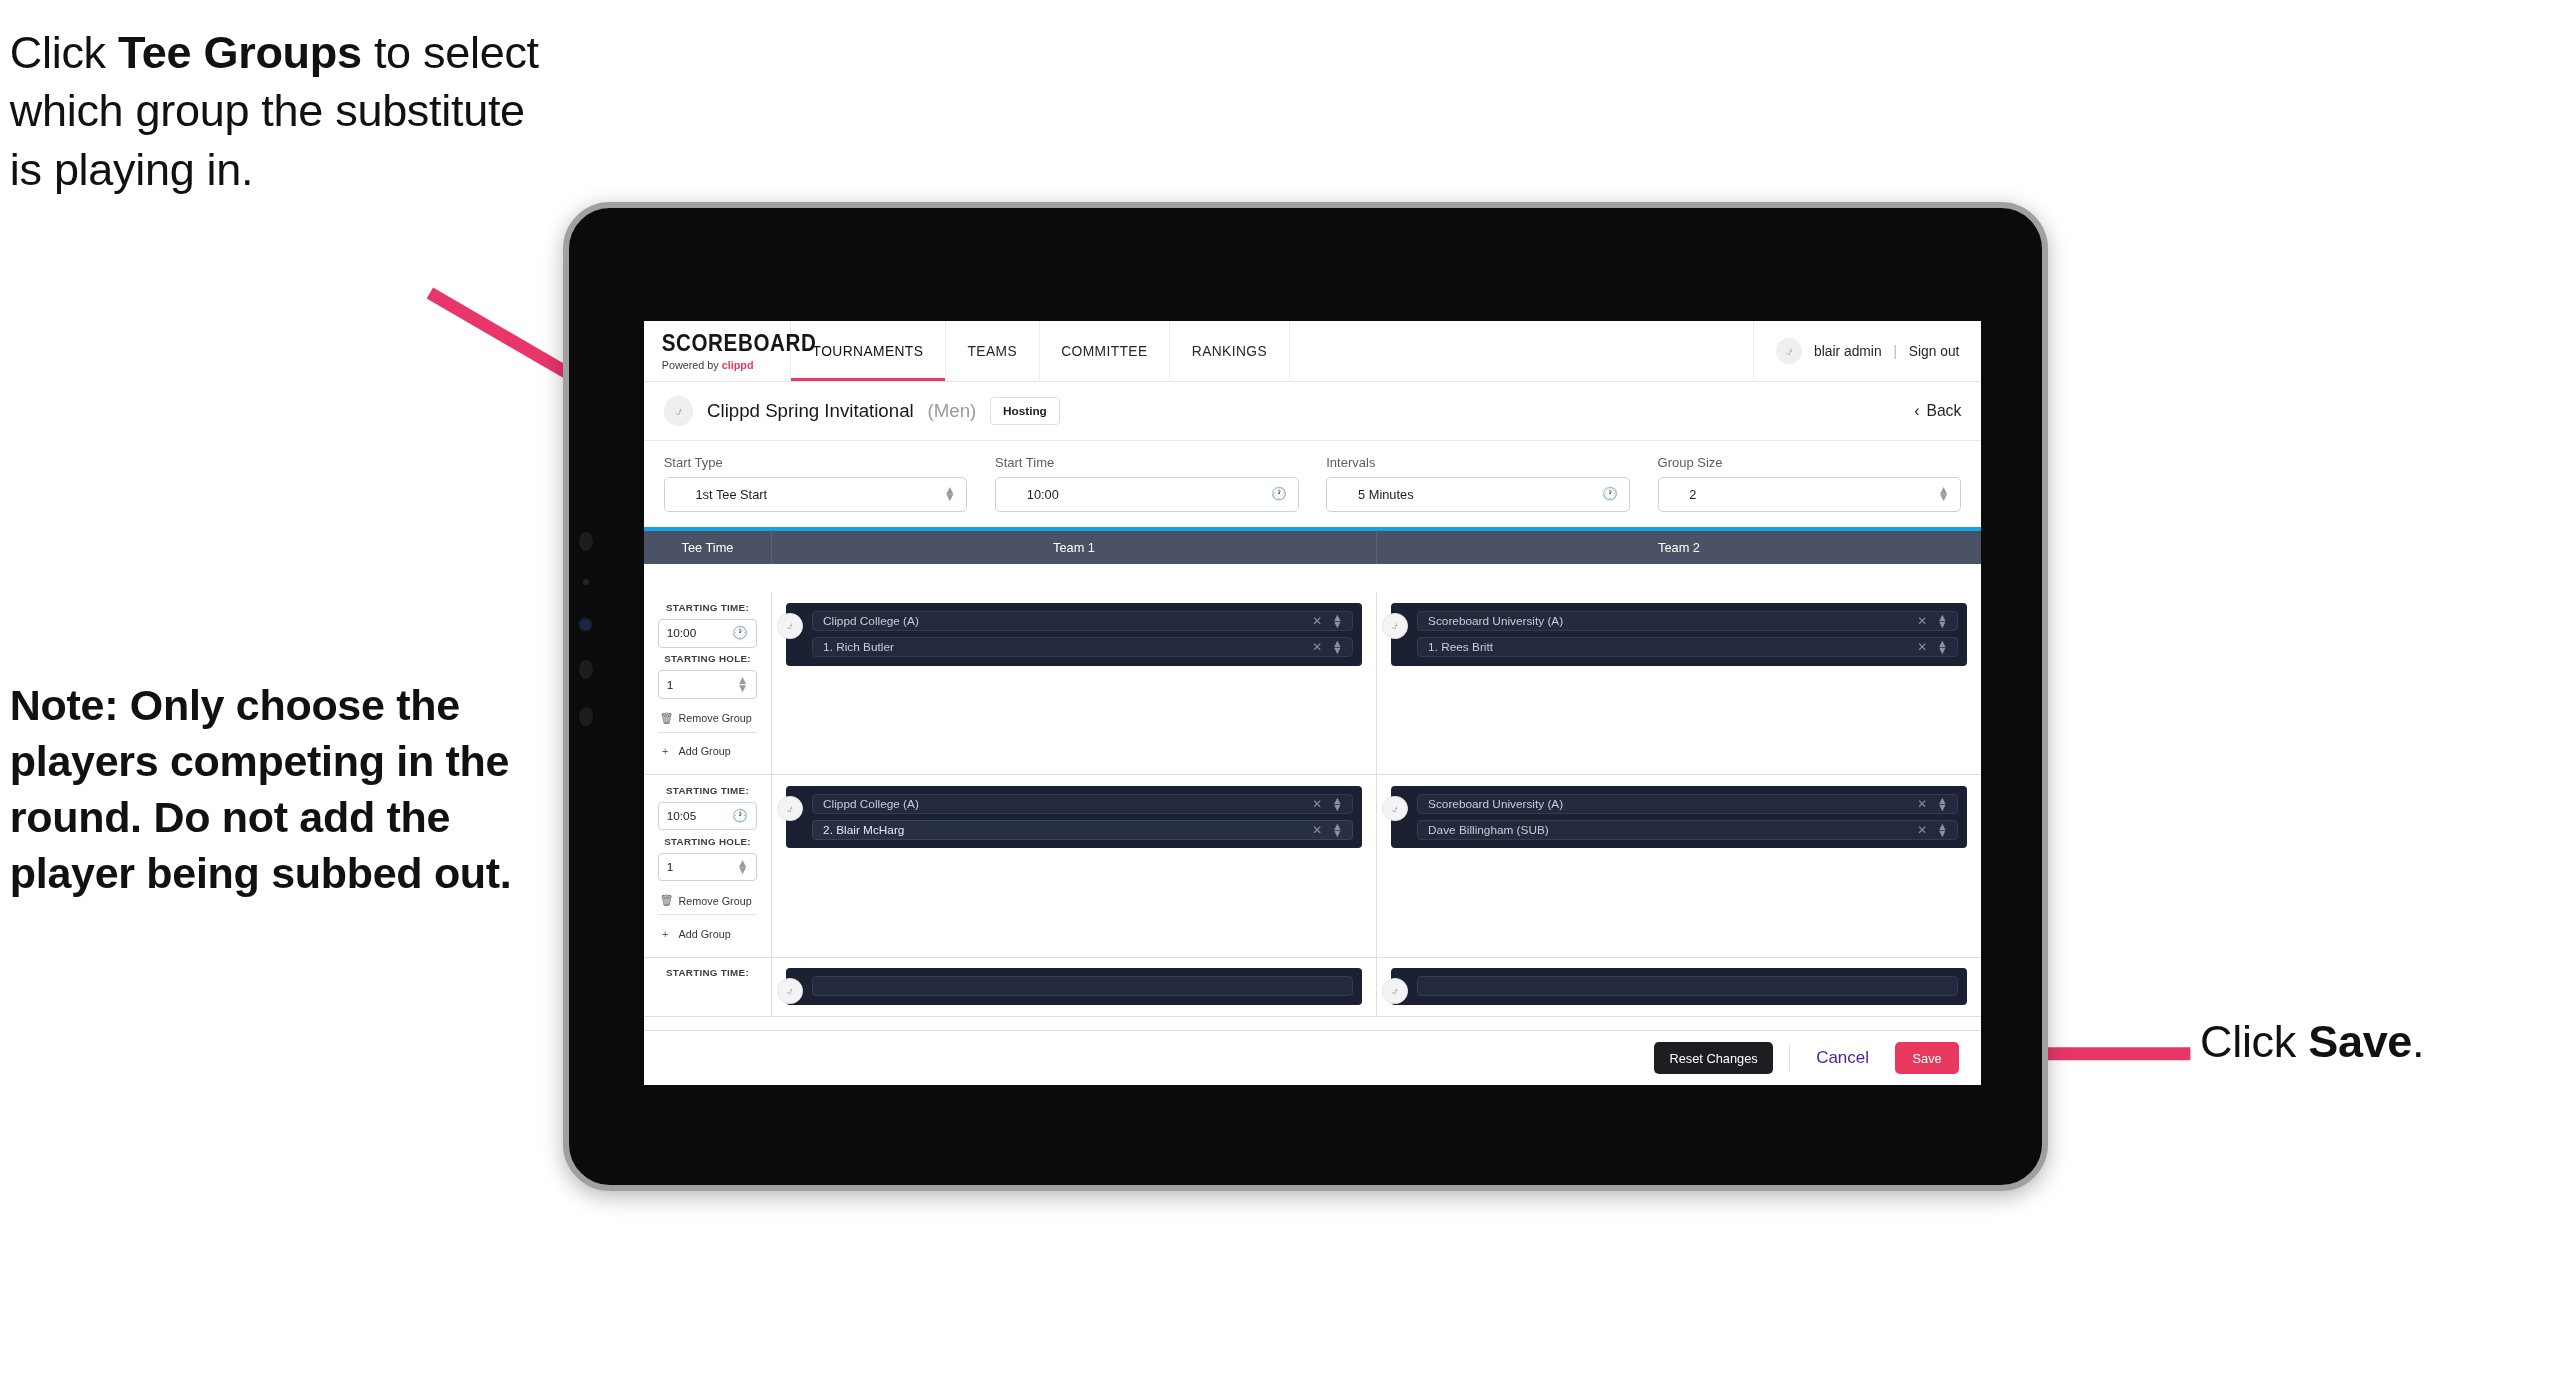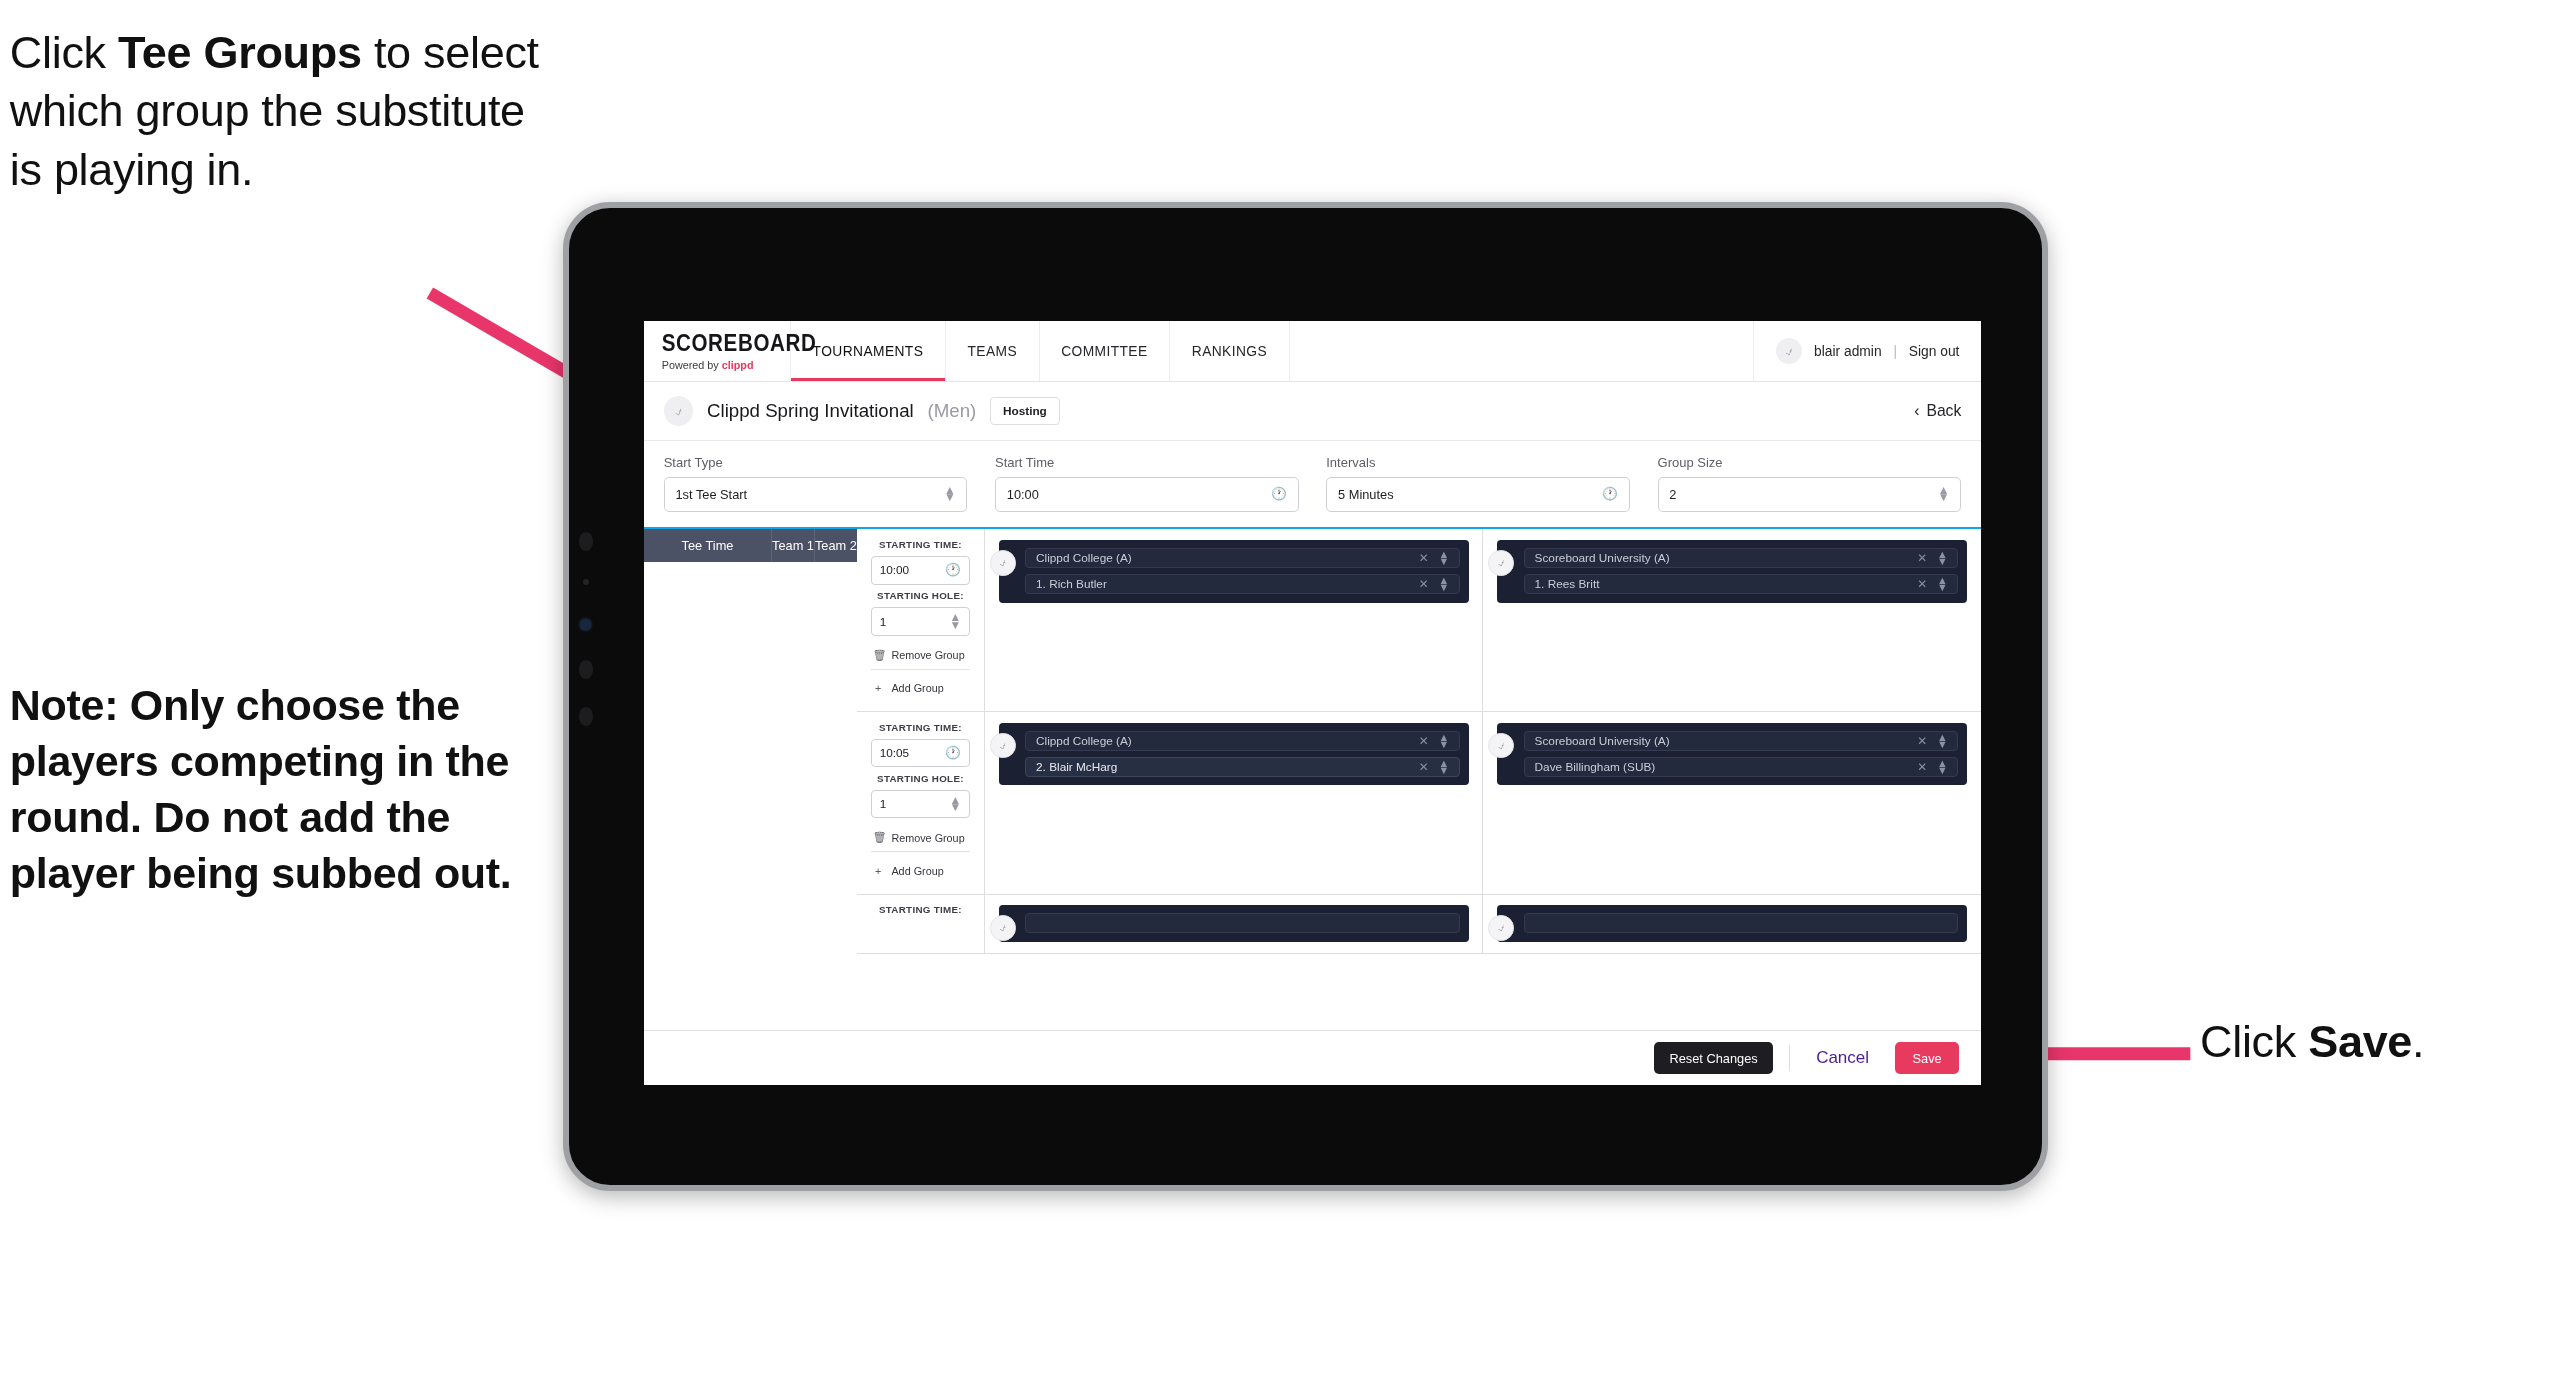--- a/index.html
+++ b/index.html
@@ -123,26 +123,26 @@
   
   .settings{
     display:flex; padding:13.8px 19.7px 15.7px 19.7px; gap:27.5px; background:#fff; flex:0 0 auto;
   }
   .field{flex:1; display:flex; flex-direction:column; gap:6.9px;}
   .field-label{font-size:13px; color:#5d5d66;}
   .field-box{
     height:35px; border:1px solid #cfcfd6; border-radius:4.9px; background:#fff;
     display:flex; align-items:center; padding:0 10.8px; font-size:12.8px; color:#1c1c22;
   }
-  .field-box .fval{flex:1;}
+  .field-box .fval{flex:1;margin-left:20px;}
   .field-ic{color:#9a9aa4; font-size:12.8px; line-height:1;}
   .stepper{display:flex;flex-direction:column;line-height:0.62;color:#9a9aa4;font-size:11.8px;}
 
   
-  .tbl{flex:1; display:flex; flex-direction:row; min-height:0; border-top:2px solid #0ea5e9;}
+  .tbl{flex:1; display:flex; flex-direction:column; min-height:0; border-top:4px solid #0ea5e9;gap:28px;}
   .tbl-head{
     display:flex; background:#4b5265; color:#fff; height:33px; align-items:stretch;
     flex:0 0 auto;
   }
   .th{display:flex;align-items:center;justify-content:center;font-size:12.8px;}
   .th.c1{width:128px; border-right:1px solid #5d6479;}
   .th.c2{flex:1; border-right:1px solid #5d6479;}
   .th.c3{flex:1;}
   .tbl-body{flex:1; overflow:hidden; background:#fff;}
 

